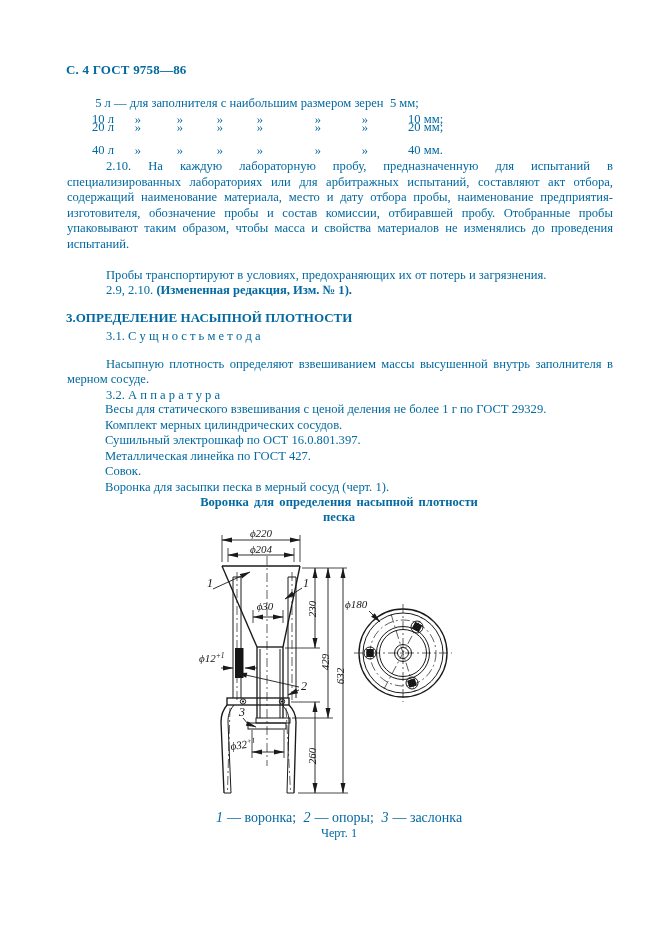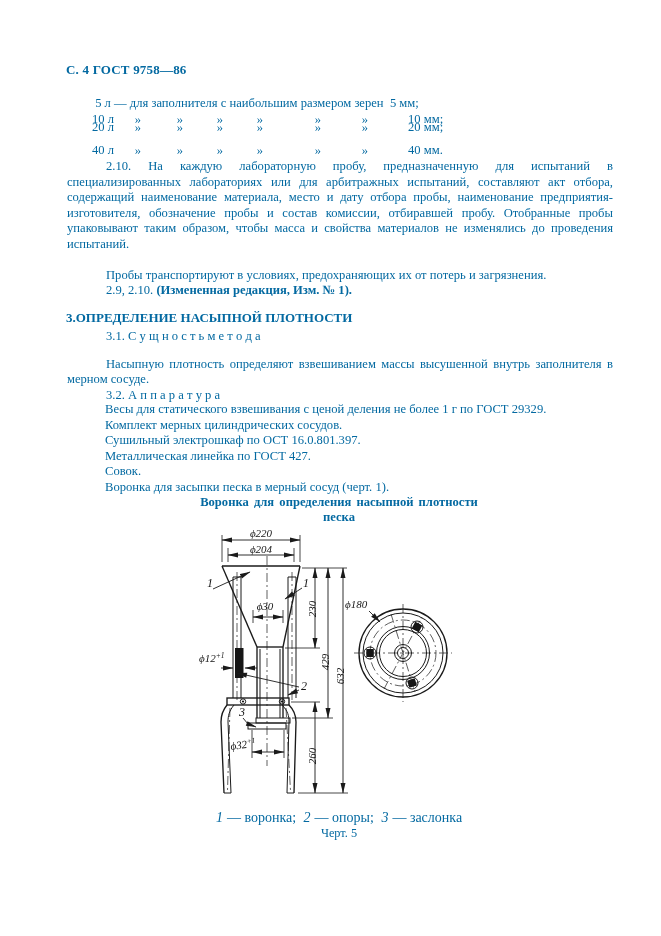--- a/index.html
+++ b/index.html
@@ -240,15 +240,15 @@
       <path class="ld" d="M369,611 L380,622"></path>
     </g>
   </svg>
 
   <div class="legend">
     <span class="it">1</span><span>— воронка;</span>
     <span class="it">2</span><span>— опоры;</span>
     <span class="it">3</span><span>— заслонка</span>
   </div>
 
-  <div class="chert">Черт. 5</div>
+  <div class="chert">Черт. 1</div>
 
 </div>
 
 </body></html>

